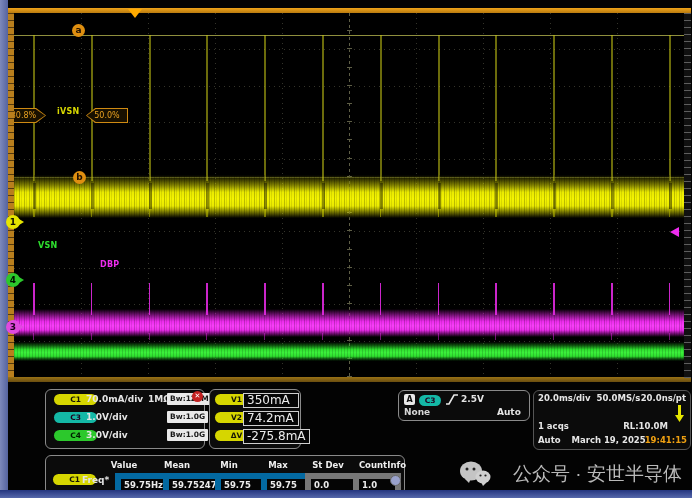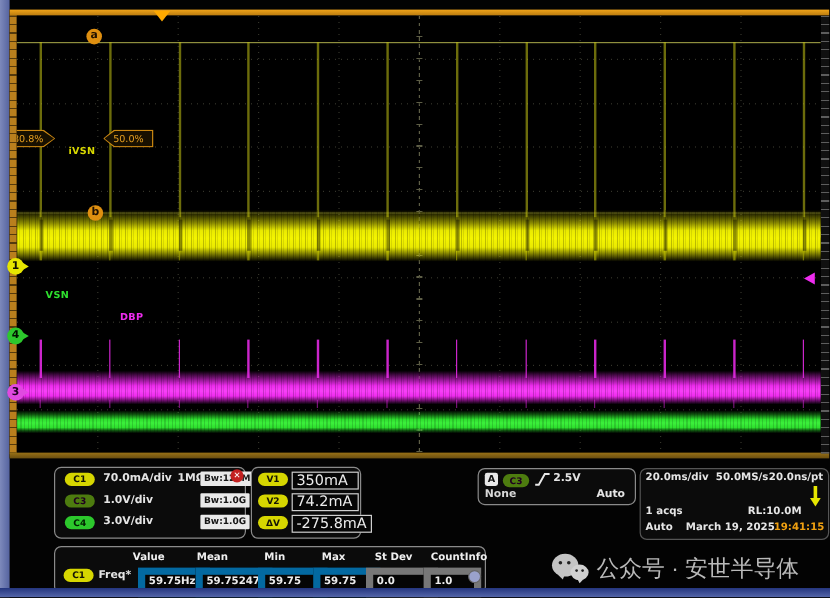--- a/index.html
+++ b/index.html
@@ -53,23 +53,23 @@
           text-align:center;line-height:14px;z-index:9;}
   .chmark .arr{position:absolute;left:13px;top:4px;width:0;height:0;border-top:3px solid transparent;
           border-bottom:3px solid transparent;border-left:5px solid currentColor;}
   #trig-top{width:0;height:0;border-left:7px solid transparent;border-right:7px solid transparent;
             border-top:9px solid #ffaa00;z-index:9;}
   #trig-lvl{width:0;height:0;border-top:5px solid transparent;border-bottom:5px solid transparent;
             border-right:9px solid #ee2cee;z-index:8;}
   
   .panel{position:absolute;border:1px solid #8a8a8a;border-radius:6px;background:#0b0b0b;}
   .prow{position:absolute;left:0;width:100%;height:18px;}
-  .pill{position:absolute;width:25px;height:11px;border-radius:6px;font-size:7.5px;font-weight:bold;color:#151505;
+  .pill{position:absolute;width:43px;height:11px;border-radius:6px;font-size:7.5px;font-weight:bold;color:#151505;
         text-align:center;line-height:11px;}
-  .pill.yel{background:#d6d600;} .pill.mag{background:#4d7c0f;color:#200020;} .pill.grn{background:#2cc82c;color:#002000;}
+  .pill.yel{background:#d6d600;} .pill.mag{background:#14b8a6;color:#200020;} .pill.grn{background:#2cc82c;color:#002000;}
   .ptxt{position:absolute;color:#e4e4e4;font-size:9px;font-weight:bold;white-space:nowrap;}
   .bwbox{position:absolute;background:#e9e9e9;color:#161616;font-size:7.5px;font-weight:bold;height:12px;
          line-height:12px;padding:0 3px;border-radius:1px;white-space:nowrap;}
   .valbox{position:absolute;border:1px solid #cfcfcf;background:#060606;color:#ececec;font-size:12px;font-weight:normal;
           height:13px;line-height:13px;padding:0 3px;min-width:48px;}
   #redx{position:absolute;width:11px;height:11px;border-radius:50%;background:#c32121;color:#fff;font-size:7px;
         font-weight:bold;text-align:center;line-height:11px;z-index:2;}
   .abox{position:absolute;width:11px;height:11px;background:#e8e8e8;color:#111;font-size:8px;font-weight:bold;
         text-align:center;line-height:11px;border-radius:2px;}
   
@@ -78,21 +78,21 @@
   .red{color:#ee3030;} .orange{color:#efa011;}
   .right{position:absolute;right:0;text-align:right;}
   
   #meas-panel{font-size:8.5px;color:#e6e6e6;}
   .mhead{position:absolute;top:4px;font-weight:bold;color:#f0f0f0;}
   .mbox{position:absolute;top:17px;height:13px;line-height:13px;border:6px solid #0369a1;background:#050505;
         color:#ececec;font-weight:bold;padding:0 3px;}
   #info-dot{position:absolute;width:9px;height:9px;border-radius:50%;background:#9aa2cc;border:1px solid #666;}
   
   #watermark{position:absolute;left:459px;top:456px;width:230px;height:36px;color:#b9b9b9;
-             font-size:19px;display:flex;align-items:center;gap:6px;font-family:sans-serif;}
+             font-size:19px;display:flex;align-items:center;gap:22px;font-family:sans-serif;}
 </style>
 </head>
 <body>
 
 <div id="stage">
   <div class="abs" id="bezel-left"></div>
 
   <div class="abs" id="display">
     <div class="abs" id="frame-top"></div>
     <div class="abs" id="frame-left"></div>
@@ -197,21 +197,21 @@
         <div class="shape"></div>
           <div class="inner"></div>
         <span>80.8%</span>
       </div>
       <div class="tag tag-l" style="left:72px;top:95px;width:42px;">
         <div class="shape"></div>
           <div class="inner"></div>
         <span>50.0%</span>
       </div>
 
-      <div class="wavlbl" style="left:43px;top:108px;color:#d8d800;">iVSN</div>
+      <div class="wavlbl" style="left:43px;top:94px;color:#d8d800;">iVSN</div>
       <div class="wavlbl" style="left:24px;top:228px;color:#2ee02e;">VSN</div>
       <div class="wavlbl" style="left:46px;top:247px;color:#ee2cee;margin-left:40px;">DBP</div>
 
       <div class="abs" id="trig-lvl" style="left:656px;top:214px;"></div>
     </div>
 
     <div class="abs" id="trig-top" style="left:120px;top:1px;"></div>
 
     <div class="chmark" style="left:-2px;top:207px;background:#e6e600;color:#e6e600;">
       <span style="color:#101000;">1</span>

